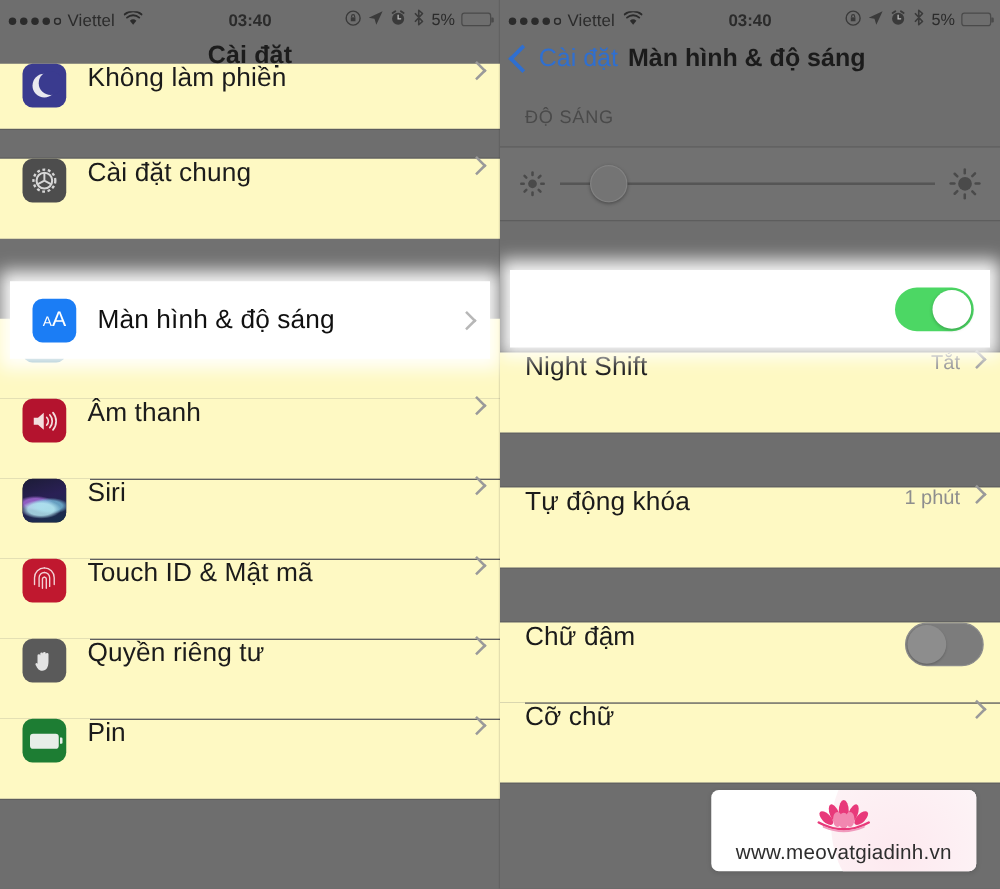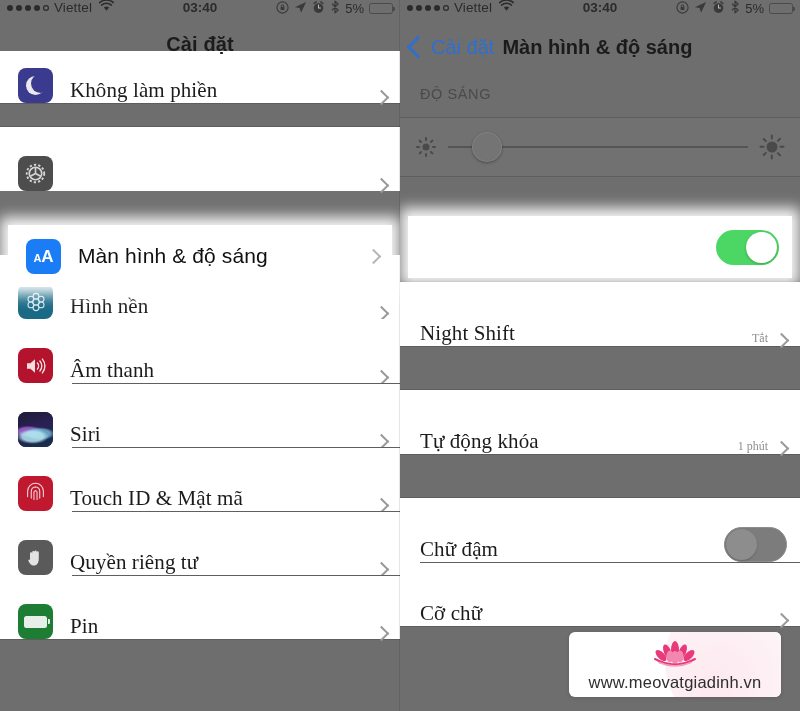--- a/index.html
+++ b/index.html
@@ -18,21 +18,21 @@
     background: #6e6e6e;
     overflow: hidden;
   }
   #panel-left  { left: 0; }
   #panel-right { left: 400px; box-shadow: -1px 0 0 rgba(0,0,0,0.10); }
 
   
   .statusbar {
     position: relative;
     height: 24px;
-    display: flex; align-items: flex-start;
+    display: flex; align-items: flex-end;
     padding: 0 7px;
     color: #2b2b2b;
     font-size: 13.5px;
     z-index: 30;
   }
   .sb-left { display: flex; align-items: center; gap: 5px; }
   .sb-dots { display: flex; align-items: center; gap: 3px; }
   .dot {
     width: 6px; height: 6px; border-radius: 50%;
     background: #2b2b2b;
@@ -100,47 +100,46 @@
     font-size: 20px; font-weight: 700; color: #1b1b1b;
     margin-left: 8px; position: relative; z-index:2;
   }
 
   
   .list-body { position: relative; }
   .gap { height: 22px; background: #6e6e6e; }
   .group { background: #717171; border-top: 1px solid #5d5d5d; border-bottom: 1px solid #5d5d5d; }
 
   .row {
-    display: flex; align-items: flex-end;
+    display: flex; align-items: flex-start;
     height: 64px;
     padding: 0 13px 0 18px;
     position: relative;
-    background: #ffffff;
-    font-family: Liberation Serif, serif;
+    background: #fef9c3;
   }
   .row + .row::before {
     content:"";
     position: absolute; left: 72px; right: 0; top: 0;
     height: 1px; background: #5f5f5f;
   }
   .row.nosep + .row::before { display: none; }
   .row-plain { padding-left: 20px; }
   .row-plain + .row-plain::before { left: 20px; }
 
   .icon {
     width: 35px; height: 35px;
     border-radius: 8px;
     margin-right: 17px;
     flex: 0 0 auto;
     display: flex; align-items: center; justify-content: center;
     position: relative;
     overflow: hidden;
   }
   .label { font-size: 21px; color: #1b1b1b; letter-spacing: 0.1px; }
-  .value { margin-left: auto; font-size: 12px; color: #8e8e8e; margin-right: 8px; }
+  .value { margin-left: auto; font-size: 16px; color: #8e8e8e; margin-right: 8px; }
   .chev {
     margin-left: auto;
     width: 9px; height: 9px;
     border-top: 2.4px solid #9a9a9a;
     border-right: 2.4px solid #9a9a9a;
     transform: rotate(45deg);
     flex: 0 0 auto;
   }
   .value + .chev { margin-left: 0; }
 
@@ -148,21 +147,21 @@
   .ic-dnd { background: #3a3b8f; }
   .ic-general { background: #4d4d4d; }
   .ic-display { background: #1b7df5; }
   .ic-wallpaper { background: #1a6a86; }
   .ic-sound { background: #b4132e; }
   .ic-siri { background: #1b1b30; }
   .ic-touchid { background: #c0182f; }
   .ic-battery { background: #1d7d33; }
   .ic-privacy { background: #5a5a5a; }
 
-  .aa { color: #fff; font-weight: 700; line-height: 1; }
+  .aa { color: #fff; font-weight: 400; line-height: 1; }
   .aa small { font-size: 11px; }
   .aa big { font-size: 17px; }
 
   .moon {
     width: 19px; height: 19px; border-radius: 50%;
     background: #e9e9ef;
     position: relative;
   }
   .moon::after {
     content:""; position:absolute; left: 5px; top:-2px;
@@ -358,20 +357,21 @@
       <div class="row nosep">
         <span class="icon ic-general">
           <svg width="25" height="25" viewBox="0 0 24 24">
               <g fill="#d6d6d6">
                 <circle cx="12" cy="12" r="8.4" fill="none" stroke="#d6d6d6" stroke-width="1.8" stroke-dasharray="2.2 2.0"></circle>
                 <circle cx="12" cy="12" r="6" fill="none" stroke="#d6d6d6" stroke-width="1.6"></circle>
                 <path d="M12 12 L12 6.2 M12 12 L17 14.6 M12 12 L7 14.6" stroke="#d6d6d6" stroke-width="1.5"></path>
               </g>
             </svg>
         </span>
+        <span class="label">Cài đặt chung</span>
         <span class="chev"></span>
       </div>
 
       <div class="row nosep" style="visibility:hidden;"></div>
 
       <div class="row nosep">
         <span class="icon ic-wallpaper">
           <svg width="24" height="24" viewBox="0 0 24 24">
               <g stroke="#cfe6ee" stroke-width="1.1" fill="none">
                 <circle cx="12" cy="12" r="3.3"></circle>

